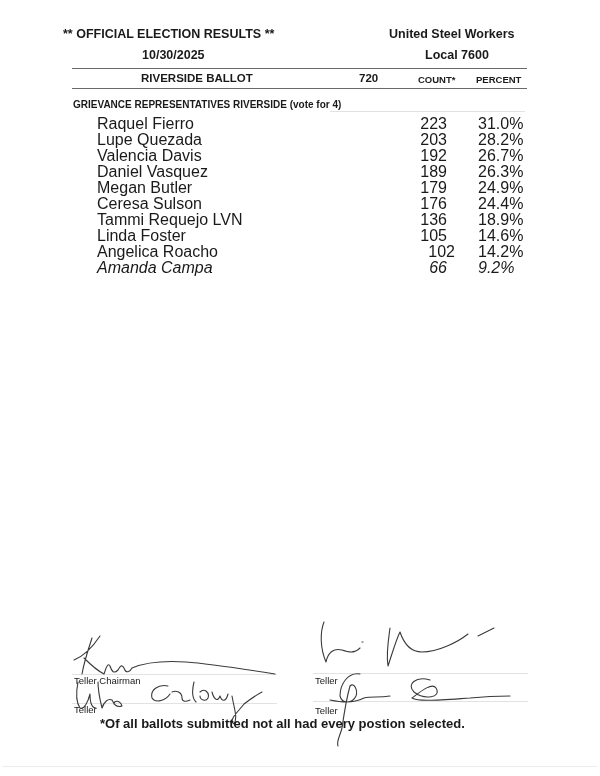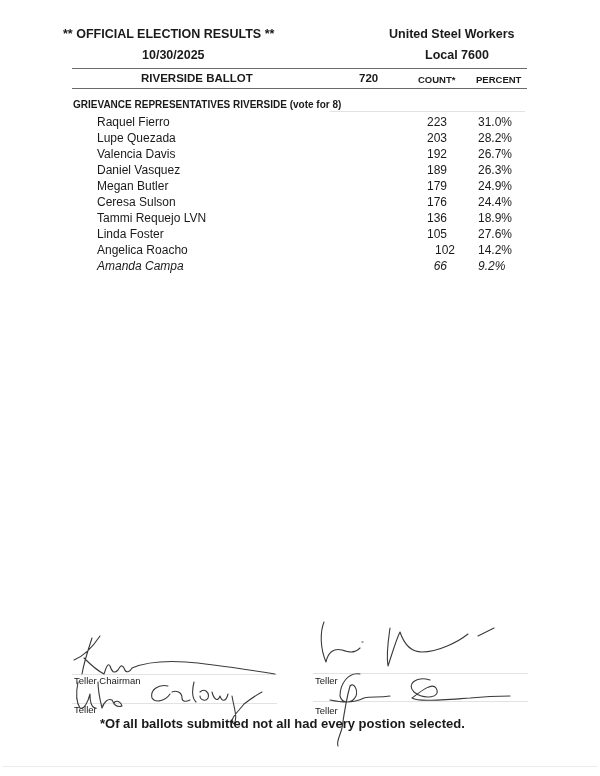--- a/index.html
+++ b/index.html
@@ -6,21 +6,21 @@
     body {
       width: 600px; height: 776px; position: relative; overflow: hidden;
       font-family: "Liberation Sans", "DejaVu Sans", sans-serif;
       color: #1a1a1a;
     }
     .abs { position: absolute; white-space: nowrap; }
     .bold { font-weight: bold; text-align: right; }
     .hdr { font-size: 12.5px; font-weight: bold; }
     .rule { position: absolute; height: 0; border-top: 1px solid #6a6a6a; }
     .faint-rule { position: absolute; height: 0; border-top: 1px solid #e2e2e2; }
-    .row { position: absolute; left: 0; width: 588px; height: 16px; font-size: 12px; }
+    .row { position: absolute; left: 0; width: 588px; height: 16px; font-size: 16px; }
     .row .name { position: absolute; left: 97px; top: 0; }
     .row .count { position: absolute; right: 141px; top: 0; text-align: center; }
     .row .pct { position: absolute; left: 478px; top: 0; }
     .small { font-size: 9.5px; }
     svg.sig { position: absolute; overflow: visible; }
     svg.sig path { fill: none; stroke: #3a3a3a; stroke-width: 1.1; stroke-linecap: round; stroke-linejoin: round; }
   </style>
 </head>
 <body>
 
@@ -29,21 +29,21 @@
 <div class="abs hdr" style="left:389px; top:27px;">United Steel Workers</div>
 <div class="abs hdr" style="left:389px; top:48px;margin-left:36px;">Local 7600</div>
 
 <div class="rule" style="left:72px; width:455px; top:68px;"></div>
 <div class="abs bold" style="left:141px; top:72px; font-size:11.5px;">RIVERSIDE BALLOT</div>
 <div class="abs bold" style="left:347px; top:72px; font-size:11.5px;margin-left:12px;">720</div>
 <div class="abs bold" style="left:418px; top:74px; font-size:9.5px;">COUNT*</div>
 <div class="abs bold" style="left:476px; top:74px; font-size:9.5px;">PERCENT</div>
 <div class="rule" style="left:72px; width:455px; top:88px;"></div>
 
-<div class="abs bold" style="left:73px; top:99px; font-size:10px;">GRIEVANCE REPRESENTATIVES RIVERSIDE  (vote for 8)</div>
+<div class="abs bold" style="left:73px; top:99px; font-size:10px;">GRIEVANCE REPRESENTATIVES RIVERSIDE  (vote for 4)</div>
 <div class="faint-rule" style="left:330px; width:195px; top:111px;"></div>
 
 <div>
   <div class="row" style="top:115px;">
     <span class="name">Raquel Fierro</span>
     <span class="count">223</span>
     <span class="pct">31.0%</span>
   </div>
   <div class="row" style="top:131px;">
     <span class="name">Lupe Quezada</span>
@@ -71,21 +71,21 @@
     <span class="pct">24.4%</span>
   </div>
   <div class="row" style="top:211px;">
     <span class="name">Tammi Requejo LVN</span>
     <span class="count">136</span>
     <span class="pct">18.9%</span>
   </div>
   <div class="row" style="top:227px;">
     <span class="name">Linda Foster</span>
     <span class="count">105</span>
-    <span class="pct">27.6%</span>
+    <span class="pct">14.6%</span>
   </div>
   <div class="row" style="top:243px;padding-left:8px;">
     <span class="name">Angelica Roacho</span>
     <span class="count">102</span>
     <span class="pct">14.2%</span>
   </div>
   <div class="row" style="top:259px;font-style:italic;">
     <span class="name">Amanda Campa</span>
     <span class="count">66</span>
     <span class="pct">9.2%</span>

